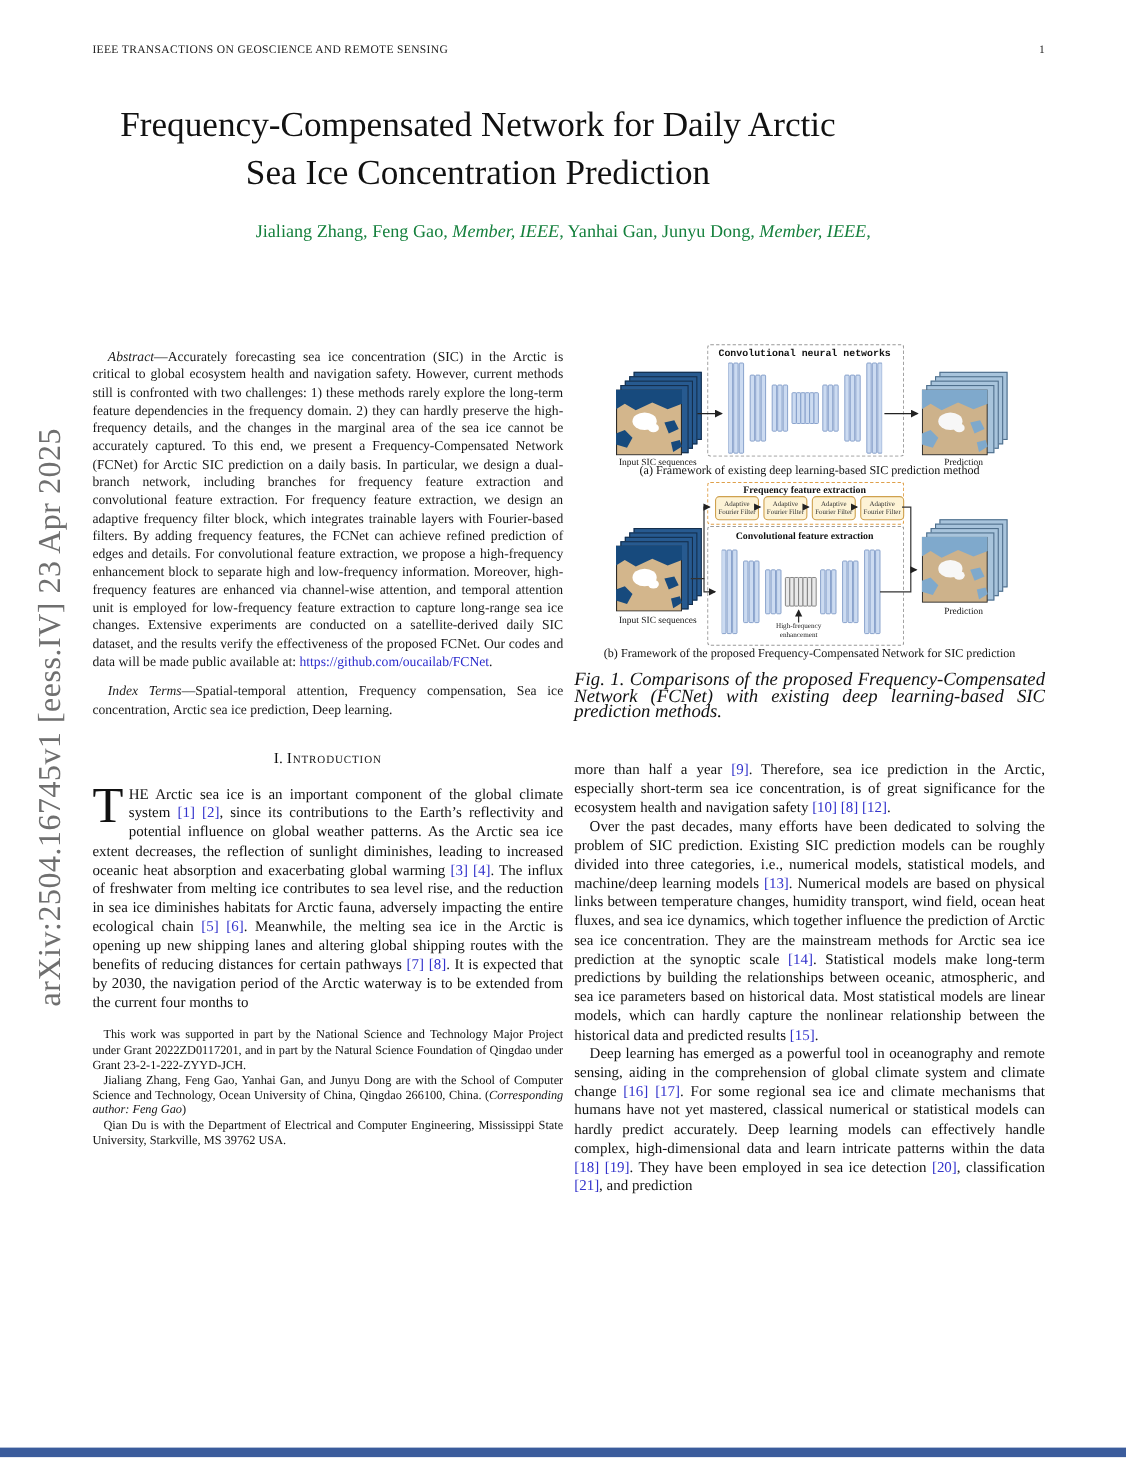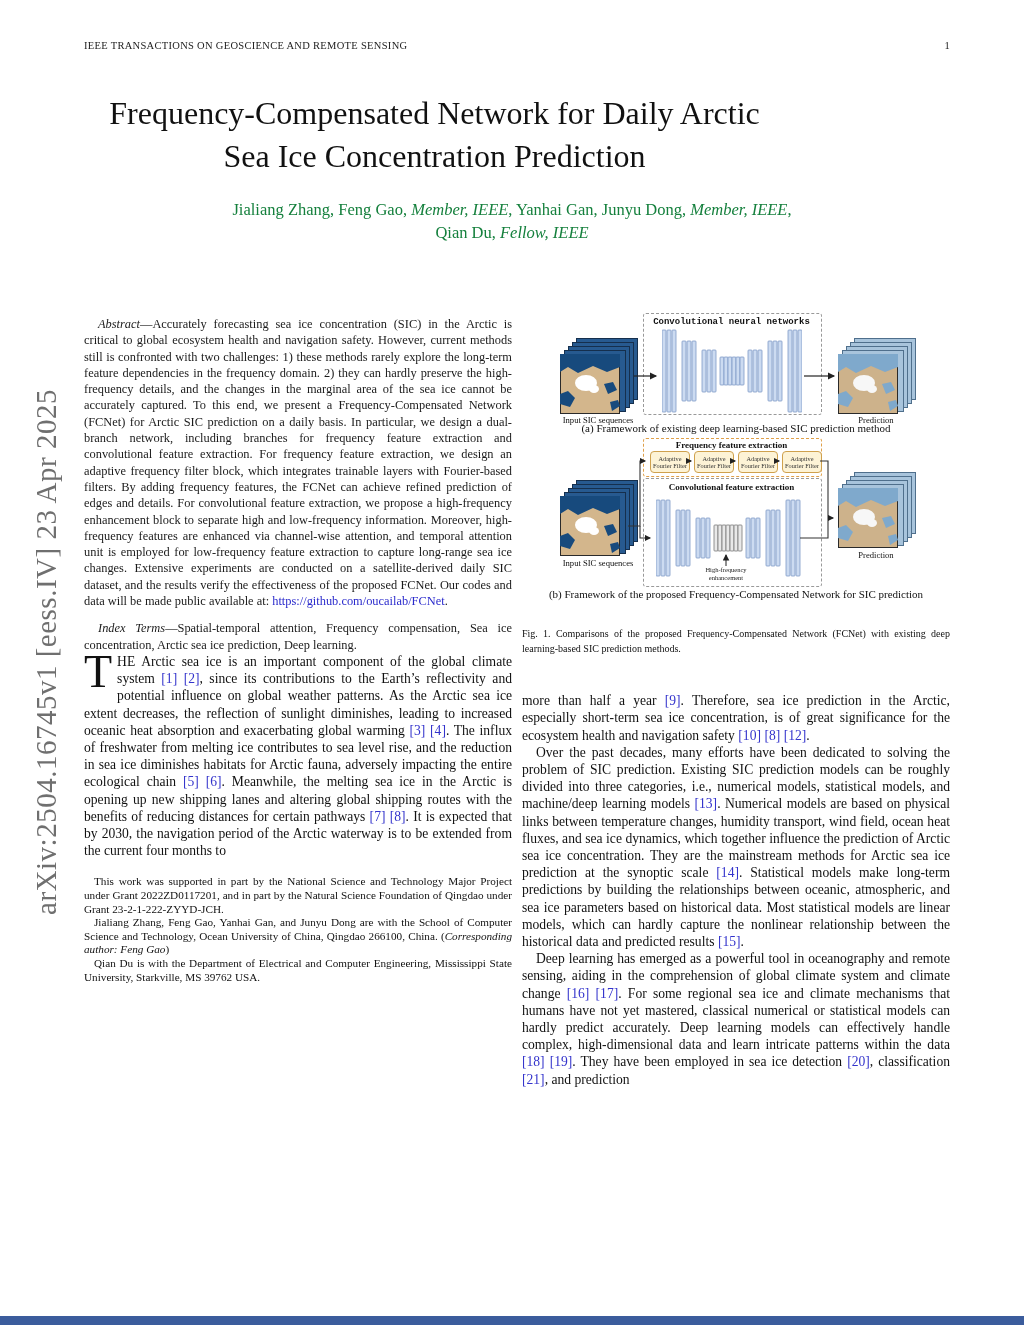--- a/index.html
+++ b/index.html
@@ -37,21 +37,21 @@
   .abs{position:absolute;}
   .dashbox{border:1px dashed #999;border-radius:3px;}
   .freqbox{border:1px dashed #dfa04a;border-radius:3px;}
   .boxtitle{font-size:9px;font-weight:bold;text-align:center;color:#111;}
   .maplabel{font-size:8.6px;text-align:center;color:#111;}
   .subcap{font-size:11px;text-align:center;color:#111;width:428px;}
   .filterbox{width:38px;height:20px;background:#fdf3d6;border:1px solid #cfa14e;border-radius:4px;
              display:flex;flex-direction:column;align-items:center;justify-content:center;}
   .filterbox span{font-size:6.3px;line-height:7px;color:#333;}
   .hf{font-size:6.5px;line-height:7.5px;text-align:center;color:#222;}
-  .figcap{margin-top:24px;font-size:10px;line-height:14.6px;text-align:justify;color:#111;}
+  .figcap{margin-top:8px;font-size:17px;line-height:14.6px;text-align:justify;color:#111;font-style:italic;}
   .rtext{margin-top:36px;}
   .map-stack{width:76px;height:76px;}
   .sheet{position:absolute;width:60px;height:60px;}
   .bottom-bar{position:absolute;left:0;bottom:0;width:1024px;height:9px;background:#3b5c9c;}
 </style>
 </head>
 <body>
 
 <div class="page">
 
@@ -60,30 +60,30 @@
     <span>1</span>
   </div>
 
   <div class="title">
     <div>Frequency-Compensated Network for Daily Arctic</div>
     <div>Sea Ice Concentration Prediction</div>
   </div>
 
   <div class="authors">
     <div><span>Jialiang Zhang, Feng Gao, </span><span class="it">Member, IEEE</span><span>, Yanhai Gan, Junyu Dong, </span><span class="it">Member, IEEE</span><span>,</span></div>
-    <div><span>Qian Du, </span><span class="it">Fellow, IEEE</span></div>
   </div>
 
   <div class="arxiv">arXiv:2504.16745v1  [eess.IV]  23 Apr 2025</div>
 
   <div class="colL">
     <p class="abst"><span class="lead">Abstract</span><span>—</span><span>Accurately forecasting sea ice concentration (SIC) in the Arctic is critical to global ecosystem health and navigation safety. However, current methods still is confronted with two challenges: 1) these methods rarely explore the long-term feature dependencies in the frequency domain. 2) they can hardly preserve the high-frequency details, and the changes in the marginal area of the sea ice cannot be accurately captured. To this end, we present a Frequency-Compensated Network (FCNet) for Arctic SIC prediction on a daily basis. In particular, we design a dual-branch network, including branches for frequency feature extraction and convolutional feature extraction. For frequency feature extraction, we design an adaptive frequency filter block, which integrates trainable layers with Fourier-based filters. By adding frequency features, the FCNet can achieve refined prediction of edges and details. For convolutional feature extraction, we propose a high-frequency enhancement block to separate high and low-frequency information. Moreover, high-frequency features are enhanced via channel-wise attention, and temporal attention unit is employed for low-frequency feature extraction to capture long-range sea ice changes. Extensive experiments are conducted on a satellite-derived daily SIC dataset, and the results verify the effectiveness of the proposed FCNet. Our codes and data will be made public available at: </span><span class="link">https://github.com/oucailab/FCNet</span><span>.</span></p>
 
     <p class="abst idx"><span class="lead">Index Terms</span><span>—</span><span>Spatial-temporal attention, Frequency compensation, Sea ice concentration, Arctic sea ice prediction, Deep learning.</span></p>
 
+    <h2 class="sec"><span>I.</span>&nbsp;<span class="sc">Introduction</span></h2>
 
     <p class="body-p"><span class="dropcap">T</span><span>HE Arctic sea ice is an important component of the global climate system <span class="cite">[1]</span> <span class="cite">[2]</span>, since its contributions to the Earth’s reflectivity and potential influence on global weather patterns. As the Arctic sea ice extent decreases, the reflection of sunlight diminishes, leading to increased oceanic heat absorption and exacerbating global warming <span class="cite">[3]</span> <span class="cite">[4]</span>. The influx of freshwater from melting ice contributes to sea level rise, and the reduction in sea ice diminishes habitats for Arctic fauna, adversely impacting the entire ecological chain <span class="cite">[5]</span> <span class="cite">[6]</span>. Meanwhile, the melting sea ice in the Arctic is opening up new shipping lanes and altering global shipping routes with the benefits of reducing distances for certain pathways <span class="cite">[7]</span> <span class="cite">[8]</span>. It is expected that by 2030, the navigation period of the Arctic waterway is to be extended from the current four months to</span></p>
 
     <div class="fnotes">
       <p>This work was supported in part by the National Science and Technology Major Project under Grant 2022ZD0117201, and in part by the Natural Science Foundation of Qingdao under Grant 23-2-1-222-ZYYD-JCH.</p>
       <p><span>Jialiang Zhang, Feng Gao, Yanhai Gan, and Junyu Dong are with the School of Computer Science and Technology, Ocean University of China, Qingdao 266100, China. (</span><span class="it">Corresponding author: Feng Gao</span><span>)</span></p>
       <p>Qian Du is with the Department of Electrical and Computer Engineering, Mississippi State University, Starkville, MS 39762 USA.</p>
     </div>
   </div>
 

